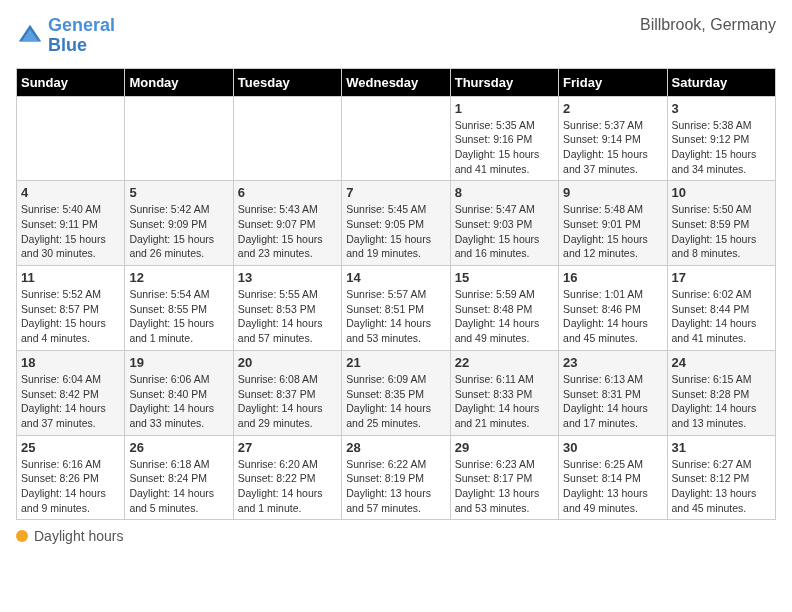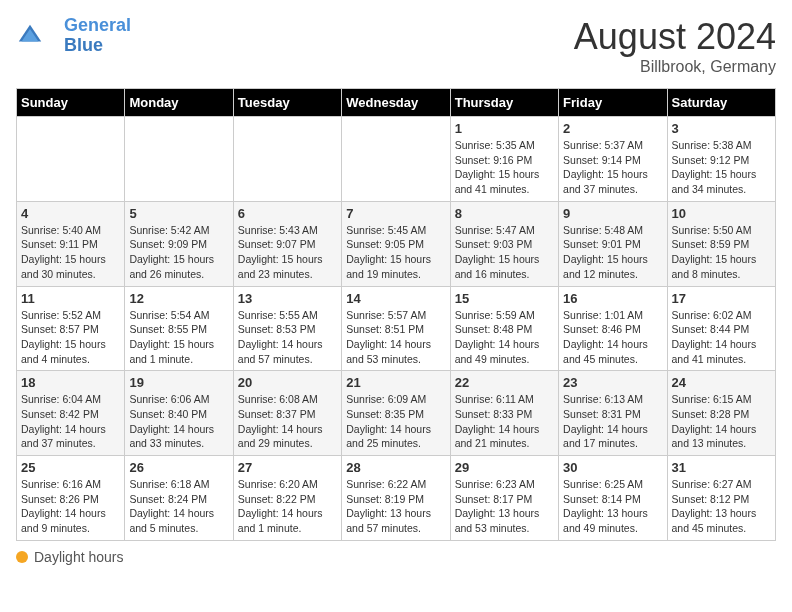--- a/index.html
+++ b/index.html
@@ -12,21 +12,21 @@
     }
     .header-area {
       display: flex;
       justify-content: space-between;
       align-items: flex-start;
       margin-bottom: 12px;
     }
     .logo {
       display: flex;
       align-items: center;
-      gap: 20px;
+      gap: 4px;
       justify-content: flex-end;
     }
     .logo-text {
       font-size: 18px;
       font-weight: bold;
       color: #333;
       line-height: 1.1;
     }
     .logo-text span {
       color: #4a90d9;
@@ -110,21 +110,20 @@
     <svg class="logo-icon" viewBox="0 0 40 40">
       <polygon points="20,4 36,28 4,28" fill="#3a7abf"></polygon>
       <polygon points="20,10 32,28 8,28" fill="#5ba0e0"></polygon>
     </svg>
     <div class="logo-text">
       <div><span>General</span></div>
       <div><span style="color:#3a7abf">Blue</span></div>
     </div>
   </div>
   <div class="title-area">
-    <div class="month-title">August 2024</div>
     <div class="location">Billbrook, Germany</div>
   </div>
 </div>
 
 <table class="calendar">
   <thead>
     <tr>
       <th>Sunday</th>
       <th>Monday</th>
       <th>Tuesday</th>

